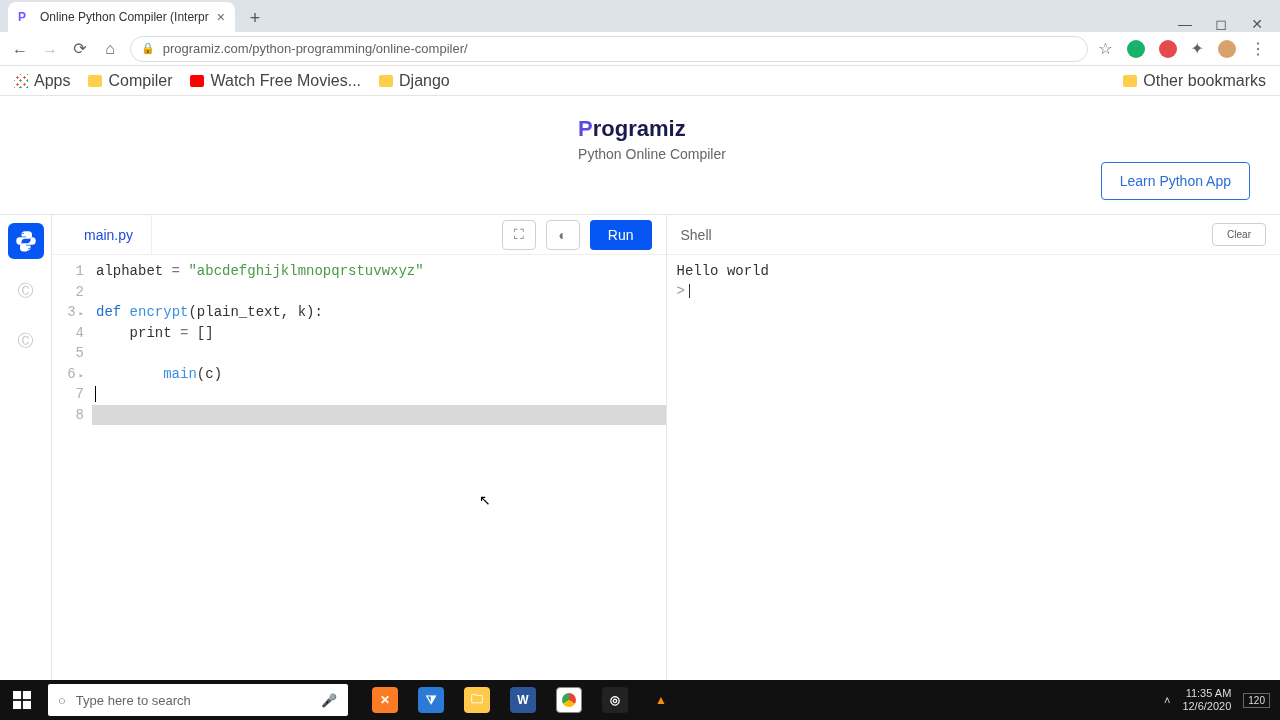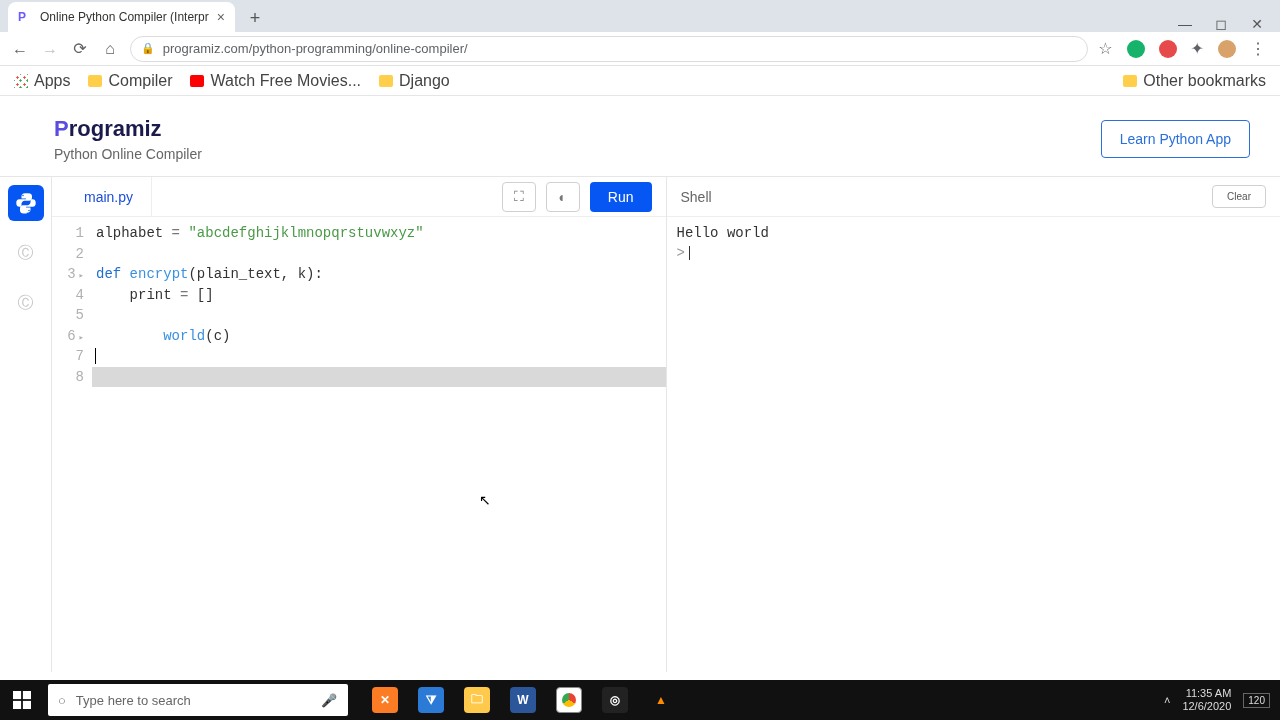--- a/index.html
+++ b/index.html
@@ -25,21 +25,21 @@
   .bookmarks { height: 30px; display:flex; align-items:center; gap: 18px; padding: 0 14px; border-bottom: 1px solid #e5e5e5; font-size:16px; color:#444; }
   .bk { display:flex; align-items:center; gap:6px; }
   .bk .folder { width:14px; height:12px; background:#ffcf4b; border-radius:2px; display:inline-block; }
   .bk .yt { width:14px; height:12px; background:#ff0000; border-radius:2px; display:inline-block; }
   .bk .grid { width:14px; height:14px; display:inline-block; background:
      radial-gradient(#ea4335 20%,transparent 21%) 0 0/7px 7px,
      radial-gradient(#34a853 20%,transparent 21%) 3px 3px/7px 7px; }
   .bk-right { margin-left:auto; }
 
   
-  .page-header { display:flex; align-items:center; padding: 20px 30px 14px 54px; }
+  .page-header { display:flex; align-items:center; padding: 20px 30px 14px 54px; flex-direction: column; }
   .brand-title { font-size: 22px; font-weight: bold; }
   .brand-title .p { color:#5b4be0; }
   .brand-title .rest { color:#1a1a4d; }
   .brand-sub { color:#666; font-size:14px; margin-top:4px; }
   .learn-btn { margin-left:auto; border:1px solid #2a6fdb; color:#2a6fdb; background:#fff; padding: 10px 18px; border-radius:4px; font-size:14px; }
 
   
   .workspace { display:flex; height: calc(100% - 32px - 34px - 30px - 88px - 40px); border-top:1px solid #e6e6e6; }
   .left-rail { width:52px; background:#fff; border-right:1px solid #e6e6e6; display:flex; flex-direction:column; align-items:center; padding-top:8px; gap:14px; }
   .rail-ic { width:36px; height:36px; border-radius:6px; display:flex; align-items:center; justify-content:center; color:#c8c8c8; font-size:16px; }
@@ -195,21 +195,21 @@
             <div class="ln">7</div>
             <div class="ln">8</div>
           </div>
         <div class="code">
           <div class="hl-line" style="top:calc(6px + 20.5px*7)"></div>
           <div class="row"><span class="id">alphabet</span><span class="op"> = </span><span class="str">"abcdefghijklmnopqrstuvwxyz"</span></div>
           <div class="row"></div>
           <div class="row"><span class="kw">def</span><span class="fn"> encrypt</span><span class="id">(plain_text, k):</span></div>
           <div class="row"><span class="id">    print</span><span class="op"> = </span><span class="id">[]</span></div>
           <div class="row"></div>
-          <div class="row"><span>        </span><span class="fn">world</span><span class="id">(c)</span></div>
+          <div class="row"><span>        </span><span class="fn">main</span><span class="id">(c)</span></div>
           <div class="row"><span class="cursor"></span></div>
         </div>
       </div>
     </div>
 
     <div class="shell-pane">
       <div class="pane-head">
         <span>Shell</span>
         <div class="head-spacer"></div>
         <button class="clear-btn">Clear</button>

